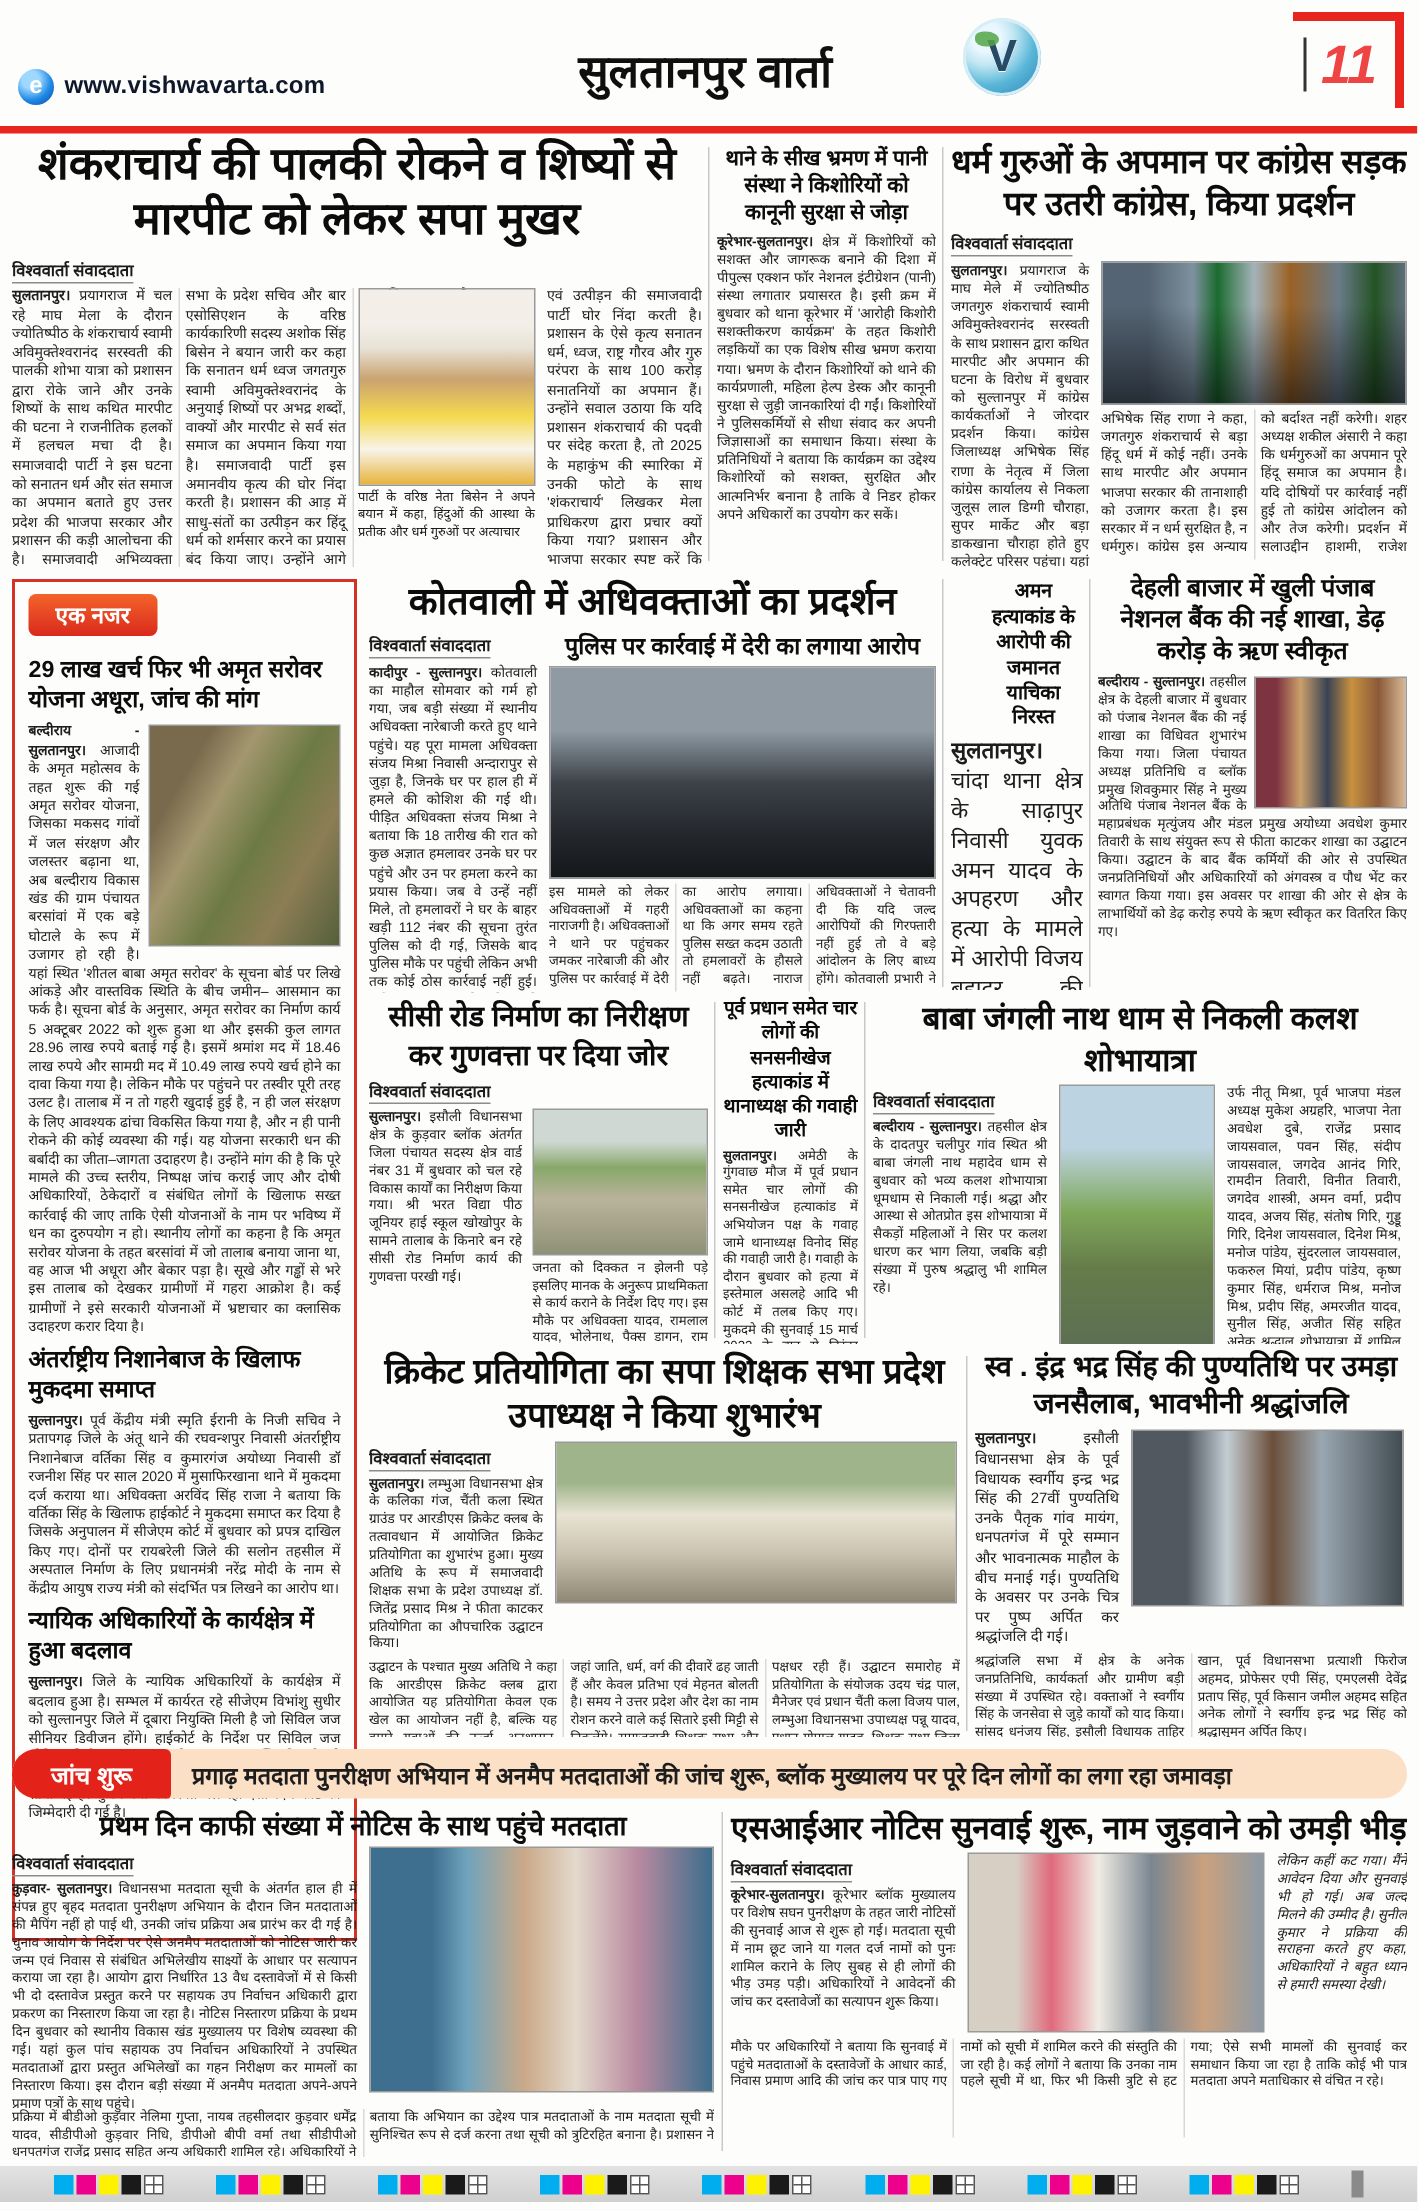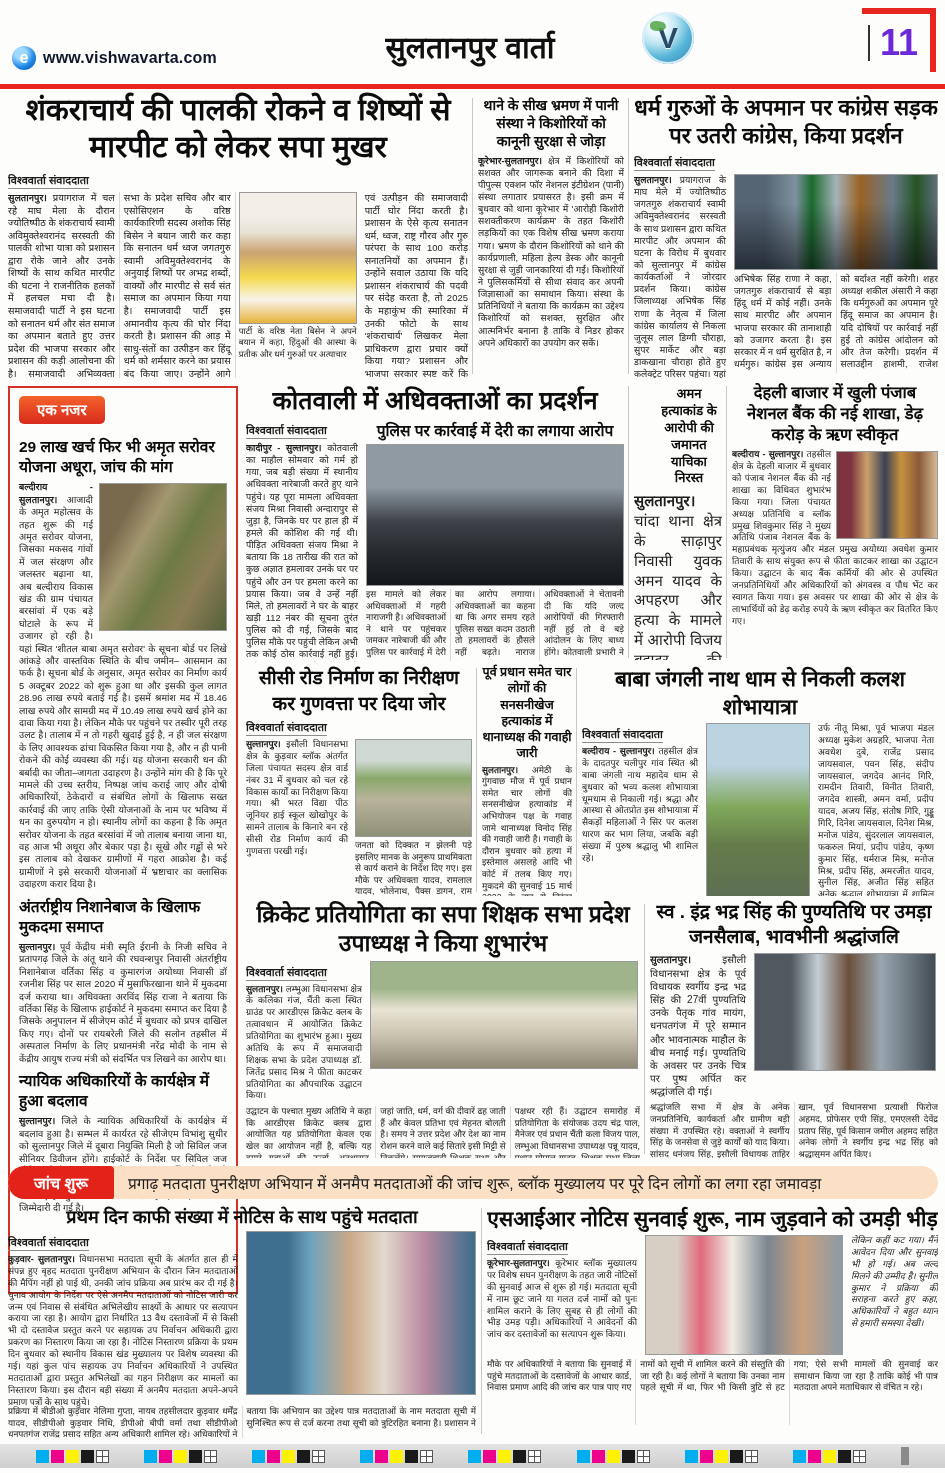--- a/index.html
+++ b/index.html
@@ -12,21 +12,21 @@
   .e-logo { width:24px; height:24px; border-radius:50%; background:radial-gradient(circle at 35% 30%, #9fd8ff 0 25%, #1e88e5 60%, #0d47a1 100%); color:#fff; font-weight:bold; font-size:16px; display:flex; align-items:center; justify-content:center; }
   .site-url { font-size:16px; font-weight:bold; color:#0f172a; letter-spacing:.2px; }
   .section-title { position:absolute; left:300px; top:26px; width:340px; text-align:center; font-size:30px; font-weight:bold; color:#0f0f0f; }
   .brand { position:absolute; left:642px; top:12px; display:flex; gap:9px; align-items:center; }
   .globe { width:52px; height:52px; border-radius:50%; background:radial-gradient(circle at 30% 25%, #eaf7ff 0 18%, #bfe6f2 35%, #58b6d8 60%, #2e7fb0 100%); position:relative; box-shadow:inset 0 0 0 2px #d8eef7; }
   .globe::before { content:"V"; position:absolute; inset:0; display:flex; align-items:center; justify-content:center; font-size:30px; font-weight:bold; color:#274a66; text-shadow:0 1px 0 #fff; }
   .globe::after { content:""; position:absolute; left:8px; top:9px; width:16px; height:10px; background:#53a646; border-radius:40% 60% 50% 50%; opacity:.85; }
   .brand-name { font-size:28px; font-weight:bold; color:#0d0d0d; }
   .brand-date { font-size:10.5px; font-weight:bold; color:#222; margin-top:2px; }
   .pagenum-box { position:absolute; left:862px; top:8px; width:74px; height:64px; border-top:6px solid #e8251f; border-right:6px solid #e8251f; display:flex; align-items:center; justify-content:flex-end; padding-right:12px; }
-  .pagenum { font-size:36px; font-weight:bold; color:#6d28d9; border-left:2px solid #333; padding-left:10px; line-height:1; }
+  .pagenum { font-size:36px; font-weight:bold; color:#ef4444; border-left:2px solid #333; padding-left:10px; line-height:1;font-style:italic; }
   .head-rule { position:absolute; left:0; top:84px; width:945px; height:5px; background:#e8251f; }
 
   
   .abs { position:absolute; overflow:hidden; }
   .hl { font-weight:bold; color:#0c0c0c; text-align:center; }
   .byline { display:inline-block; font-size:11px; font-weight:bold; border-bottom:1.5px solid #8c8c8c; padding-bottom:1px; margin:3px 0 3px; }
   .dl { font-weight:bold; }
   .txt { font-size:9.5px; line-height:1.32; text-align:justify; color:#1d1d1d; }
   .cols2 { column-count:2; column-gap:9px; column-rule:1px solid #d9d9d9; }
   .cols3 { column-count:3; column-gap:9px; column-rule:1px solid #d9d9d9; }
@@ -48,21 +48,21 @@
   .ph-office2 { background:linear-gradient(90deg,#d8cfc4 0 16%,#e06a7c 28%,#f0ece4 44%,#7b8691 62%,#caa17e 80%,#8d9aa5 100%); }
 
   
   .eknajar-box { border:2px solid #d53227; padding:8px 9px; }
   .tab { display:inline-block; background:linear-gradient(180deg,#f4632a,#d92a1d); color:#fff; font-weight:bold; font-size:15px; padding:3px 18px 5px; border-radius:5px; margin-bottom:7px; }
   .ek-h { font-size:15.5px; font-weight:bold; line-height:1.3; margin:6px 0 4px; color:#0c0c0c; }
 
   
   .banner-strip { position:absolute; left:8px; top:1166px; width:930px; height:33px; background:#fbe0c6; border-radius:17px; display:flex; align-items:center; overflow:hidden; }
   .banner-tag { background:#e32219; color:#fff; font-weight:bold; font-size:16px; padding:6px 26px; border-radius:4px; margin-right:14px; flex:0 0 auto; }
-  .banner-text { font-size:15.5px; font-weight:normal; color:#1d1d1d; white-space:nowrap; }
+  .banner-text { font-size:15.5px; font-weight:bold; color:#1d1d1d; white-space:nowrap; }
 
   
   .regbar { position:absolute; left:0; top:1444px; width:945px; height:24px; background:linear-gradient(180deg,#e3e3e3,#cfcfcf); display:flex; align-items:center; justify-content:space-around; padding:0 18px; }
   .reg-group { display:flex; gap:2px; align-items:center; }
   .sq { width:13px; height:13px; display:inline-block; }
   .sq.c { background:#00adee; } .sq.m { background:#ec008c; } .sq.y { background:#fff200; } .sq.k { background:#1a1a1a; }
   .sq.grid { background:
       linear-gradient(#555,#555) 50% 0/1px 100% no-repeat,
       linear-gradient(#555,#555) 0 50%/100% 1px no-repeat,#fff; border:1px solid #555; }
   .reg-end { width:8px; height:18px; background:#8a8a8a; }

